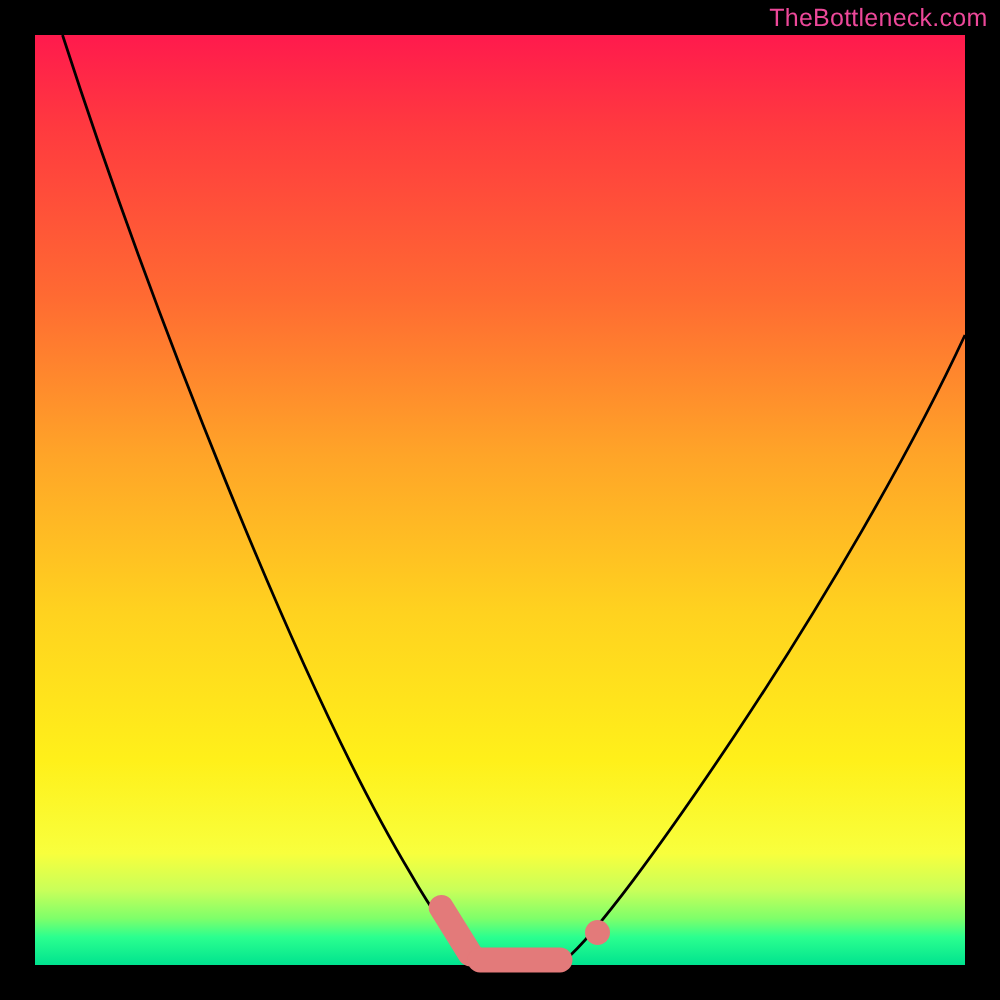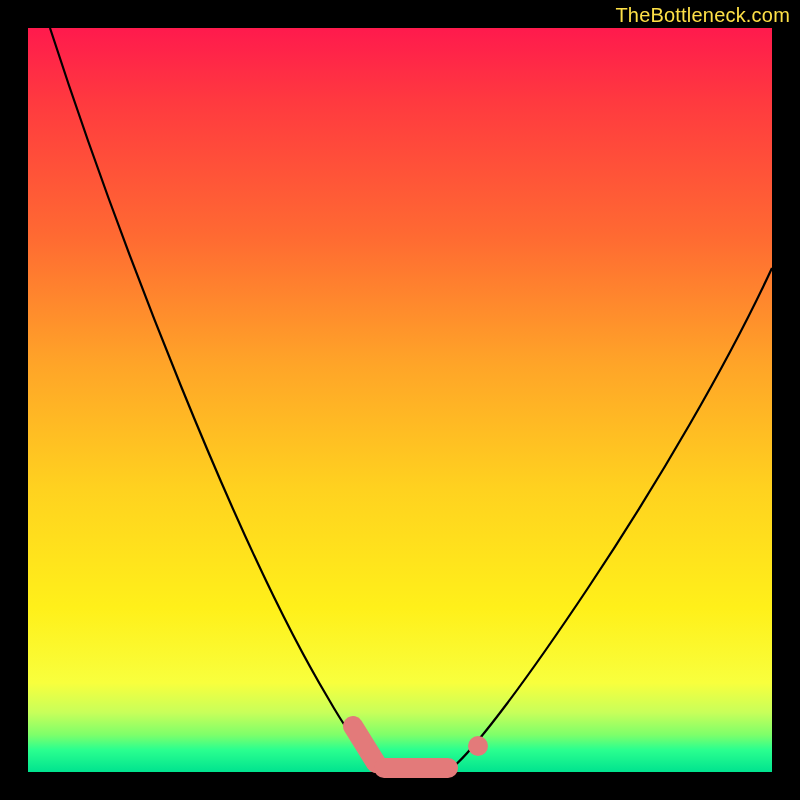--- a/index.html
+++ b/index.html
@@ -38,21 +38,21 @@
       #c8ff5a 92%,
       #7eff6a 95%,
       #2bff8f 97%,
       #00e38f 100%
     );
   }
   .watermark {
     position: absolute;
     top: 4px;
     right: 10px;
-    color: #fde047;
+    color: #ec4899;
     font-size: 20px;
     letter-spacing: 0.2px;
     user-select: none;
   }
   svg.curve {
     position: absolute;
     top: 0;
     left: 0;
     width: 744px;
     height: 744px;

